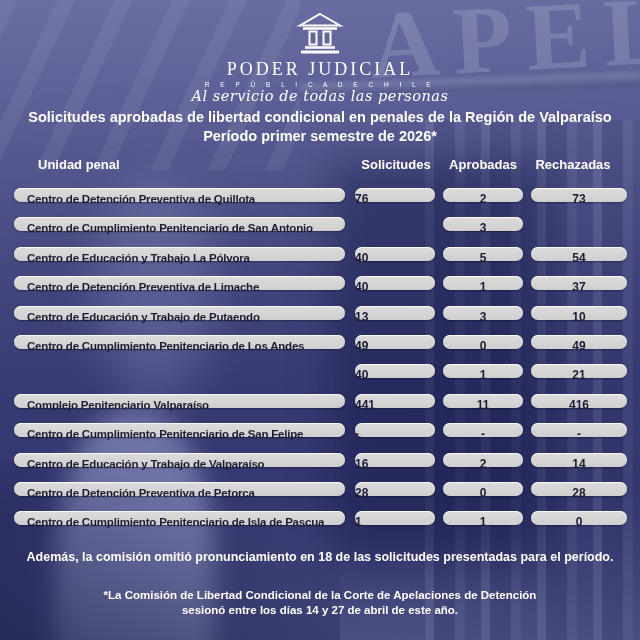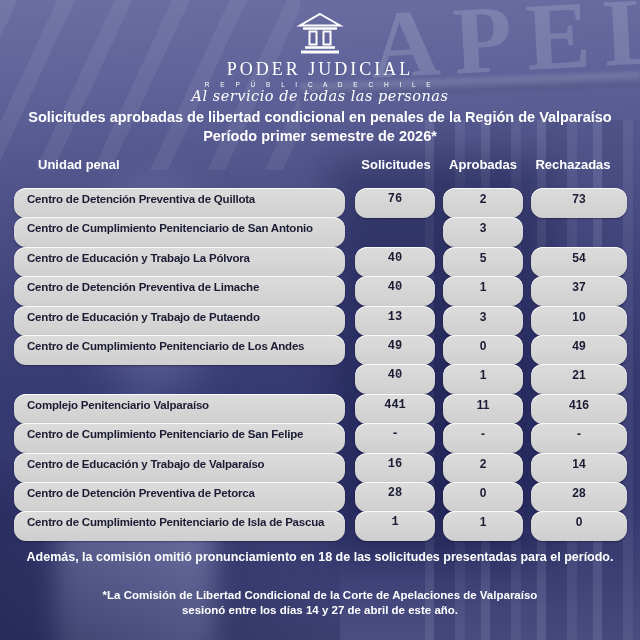--- a/index.html
+++ b/index.html
@@ -57,27 +57,27 @@
   .title-block{position:absolute;top:108px;left:0;right:0;text-align:center;font-weight:bold;font-size:14.5px;line-height:19px;}
   
   .col-headers{position:absolute;top:157px;left:0;right:0;height:16px;font-weight:bold;font-size:13px;}
   .h-unit{position:absolute;left:38px;}
   .h-sol{position:absolute;left:355px;width:82px;text-align:center;}
   .h-apr{position:absolute;left:443px;width:80px;text-align:center;}
   .h-rec{position:absolute;left:525px;width:96px;text-align:center;}
   .table-body{position:absolute;top:185px;left:0;right:0;}
   .row{position:relative;height:29.4px;}
   .pill{
-    position:absolute;top:3px;height:30px;border-radius:12px;
+    position:absolute;top:3px;height:14px;border-radius:12px;
     background:linear-gradient(180deg,#dcdcdc,#cfcfcf);
     box-shadow:inset 0 1px 0 rgba(255,255,255,0.85), 0 1px 2px rgba(0,0,20,0.35);
     color:#1b1c33;font-weight:bold;font-size:11.5px;line-height:23px;
   }
   .pill-name{left:14px;width:331px;padding-left:13px;box-sizing:border-box;white-space:nowrap;letter-spacing:-0.2px;}
-  .pill-sol{left:355px;width:80px;text-align:center;font-size:12px;font-family:Liberation Mono, monospace;}
+  .pill-sol{left:355px;width:80px;font-size:12px;}
   .pill-apr{left:443px;width:80px;text-align:center;font-size:12px;}
   .pill-rec{left:531px;width:96px;text-align:center;font-size:12px;}
   
   .note1{position:absolute;top:550px;left:0;right:0;text-align:center;font-weight:bold;font-size:12.5px;}
   .footnote{position:absolute;top:588px;left:0;right:0;text-align:center;font-weight:bold;font-size:11.5px;line-height:15px;}
 </style>
 </head>
 <body>
 
 <div class="poster">
@@ -195,17 +195,17 @@
     <div class="row">
       <div class="pill pill-name"><span>Centro de Cumplimiento Penitenciario de Isla de Pascua</span></div>
       <div class="pill pill-sol">1</div>
       <div class="pill pill-apr">1</div>
       <div class="pill pill-rec">0</div>
     </div>
   </div>
 
   <div class="note1">Además, la comisión omitió pronunciamiento en 18 de las solicitudes presentadas para el período.</div>
   <div class="footnote">
-    <div>*La Comisión de Libertad Condicional de la Corte de Apelaciones de Valparaíso</div>
+    <div>*La Comisión de Libertad Condicional de la Corte de Apelaciones de Detención</div>
     <div>sesionó entre los días 14 y 27 de abril de este año.</div>
   </div>
 
 </div>
 
 </body></html>

